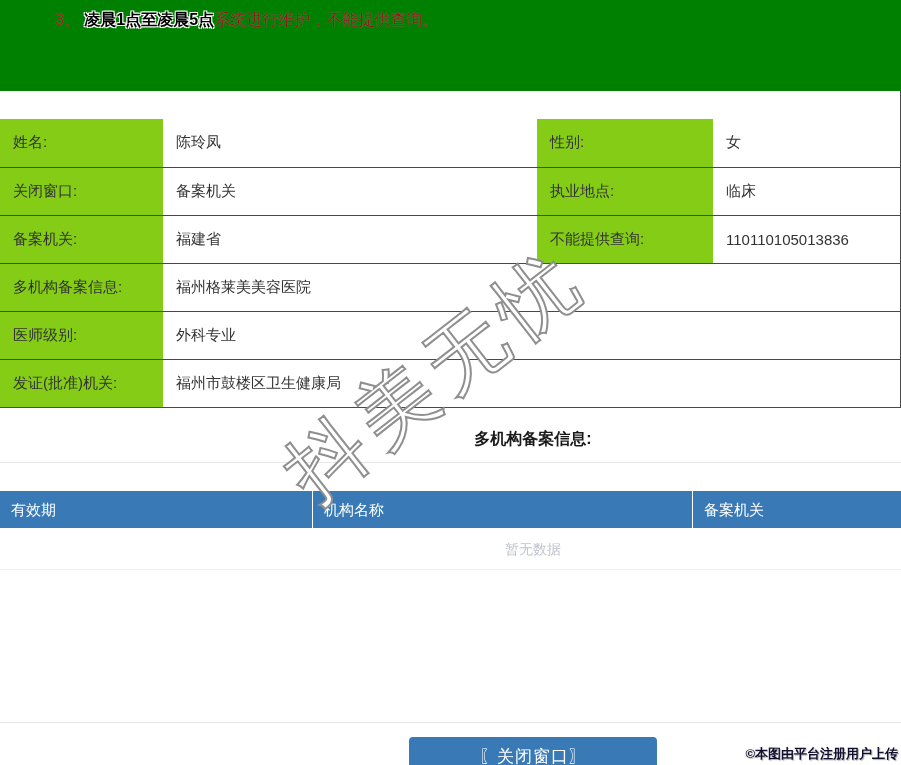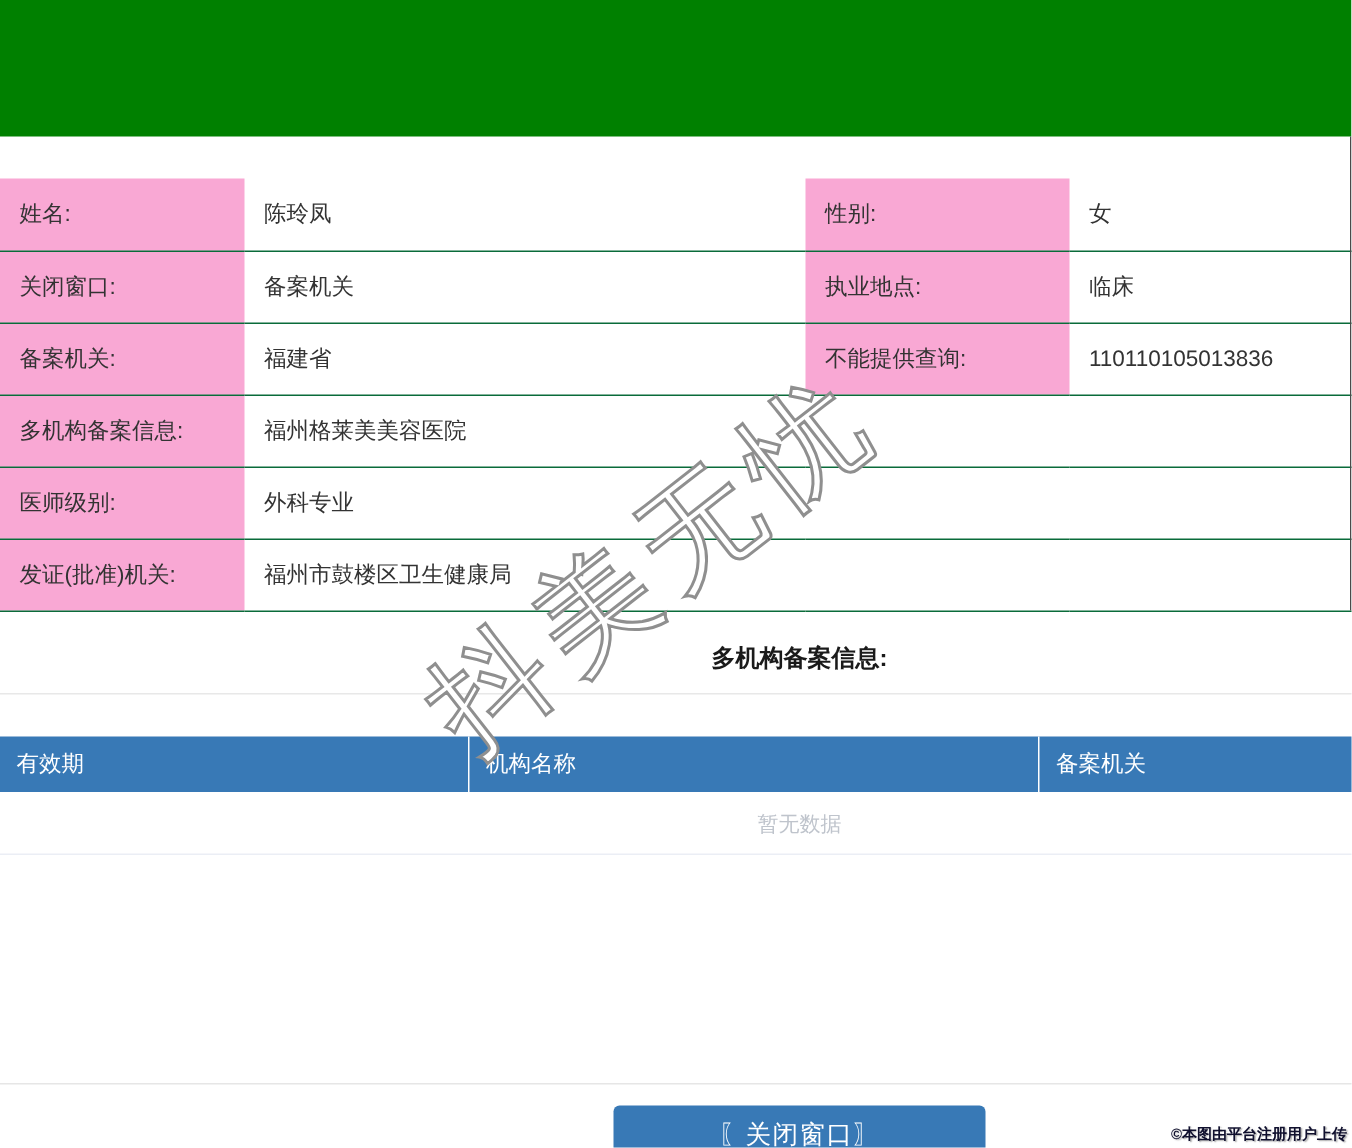--- a/index.html
+++ b/index.html
@@ -22,21 +22,21 @@
   }
   .notice.l3 .post { color:#8c1616; text-shadow:0 0 1px rgba(255,255,255,.4); }
   
   .content { width:1066px; }
   
   table.fields { border-collapse:collapse; table-layout:fixed; width:1066px; margin-top:28px; }
   table.fields td {
     height:48px; border-bottom:1px solid #0a6b3a;
     font-size:15px; color:#333; padding:0 8px 0 13px; vertical-align:middle;
   }
-  table.fields td.lbl { background:#f9a8d4; }
+  table.fields td.lbl { background:#84cc16; }
   
   .section-title {
     width:1066px; text-align:center; font-size:16px; font-weight:bold; color:#1a1a1a;
     padding:21px 0 12px 0; border-bottom:1px solid #e8e8e8;
   }
   
   .reg-header { display:flex; width:1066px; height:37px; background:#3879b6; margin-top:28px; }
   .reg-cell {
     color:#fff; font-size:15px; line-height:37px; padding-left:11px;
     border-left:1px solid #fff; overflow:hidden;
@@ -60,33 +60,36 @@
     position:absolute; left:255px; top:325px; width:360px; height:100px;
     line-height:100px; text-align:center; white-space:nowrap;
     font-size:78px; letter-spacing:10px; color:#ffffff;
     -webkit-text-stroke:2px #8f8f8f;
     transform:rotate(-38deg); transform-origin:center center;
     z-index:30; pointer-events:none;
   }
   
   .copyright {
     position:absolute; right:3px; bottom:2px; z-index:40;
-    font-size:10px; font-weight:bold; color:#10102e;
+    font-size:13px; font-weight:bold; color:#10102e;
     text-shadow:-1px -1px 0 rgba(255,255,255,.85), 1px 1px 1px rgba(0,0,0,.35);
     margin-left:12px;
   }
   
   .right-edge { position:absolute; right:0; top:91px; width:1px; height:316px; background:#4a4a4a; z-index:20; }
 </style>
 </head>
 <body>
 
 <div class="page">
 
   <div class="banner">
+    <div class="notice l3">
+      <span class="num">3、 </span><span class="pre"></span><span class="boldseg">凌晨1点至凌晨5点</span><span class="post">系统进行维护，不能提供查询。</span>
+    </div>
   </div>
 
   <div class="content">
 
     <table class="fields">
       <colgroup>
           <col style="width:163px">
           <col style="width:374px">
           <col style="width:176px">
           <col style="width:353px">

